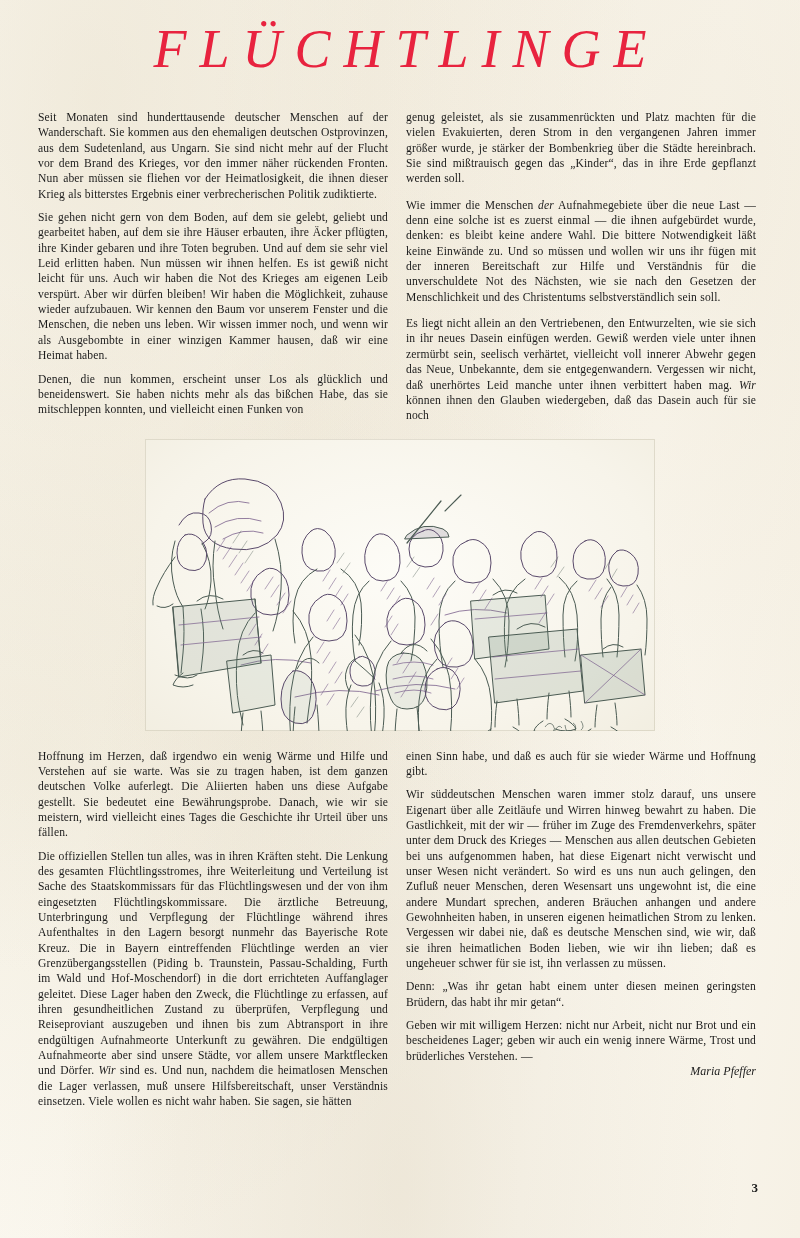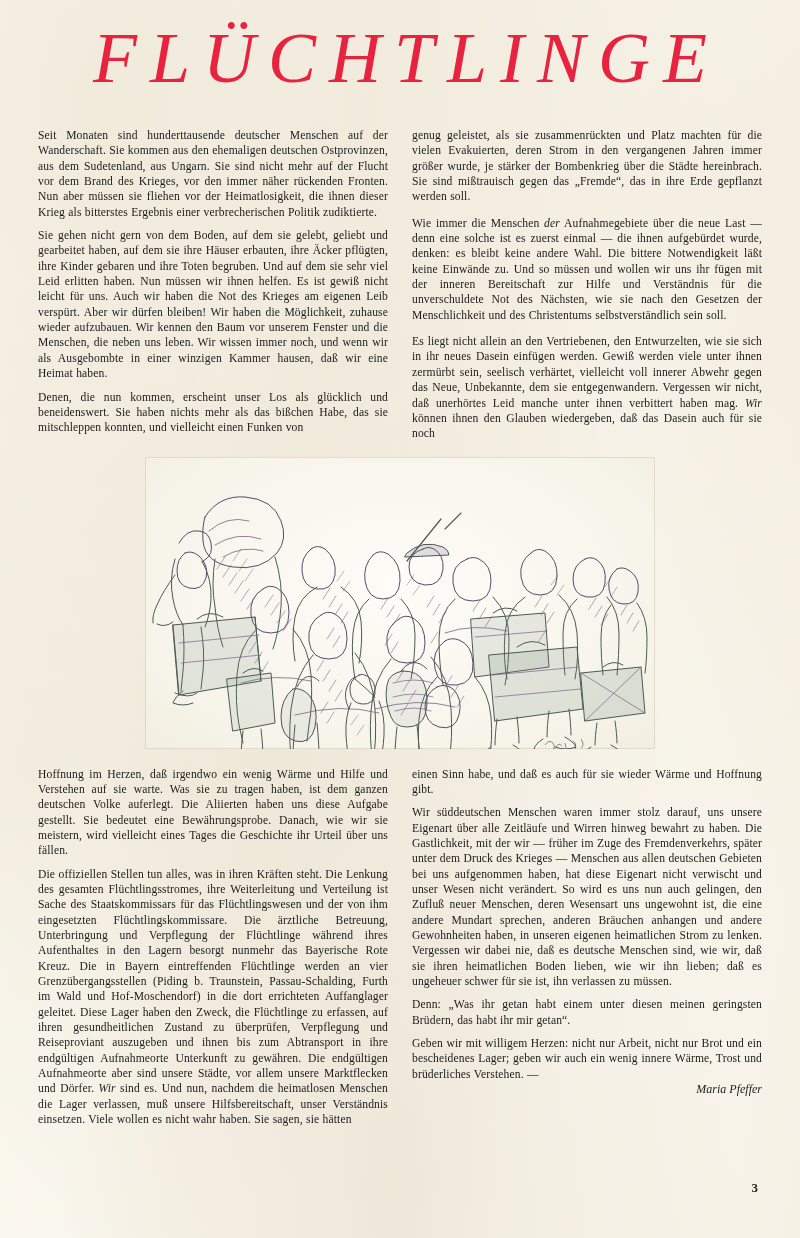--- a/index.html
+++ b/index.html
@@ -38,32 +38,32 @@
   .masthead {
     margin: 0;
     padding: 22px 0 0 0;
     text-align: center;
   }
   .masthead-title {
     display: block;
     font-family: "Liberation Serif", "DejaVu Serif", serif;
     font-style: italic;
     font-weight: 400;
-    font-size: 72px;
+    font-size: 54px;
     line-height: 1.0;
     letter-spacing: 13px;
     color: #e8233f;
     text-indent: 13px;
     white-space: nowrap;
   }
 
   
   .cols {
     display: flex;
-    gap: 24px;
+    gap: 18px;
     padding: 0 38px;
     box-sizing: border-box;
   }
   .cols.top { margin-top: 34px; }
   .cols.bottom { margin-top: 18px; }
   .col {
     width: 350px;
     flex: 0 0 350px;
     box-sizing: border-box;
   }
@@ -124,21 +124,21 @@
     <span class="masthead-title">FLÜCHTLINGE</span>
   </div>
 
   <div class="cols top">
     <div class="col">
       <p>Seit Monaten sind hunderttausende deutscher Menschen auf der Wanderschaft. Sie kommen aus den ehemaligen deutschen Ostprovinzen, aus dem Sudetenland, aus Ungarn. Sie sind nicht mehr auf der Flucht vor dem Brand des Krieges, vor den immer näher rückenden Fronten. Nun aber müssen sie fliehen vor der Heimatlosigkeit, die ihnen dieser Krieg als bitterstes Ergebnis einer verbrecherischen Politik zudiktierte.</p>
       <p>Sie gehen nicht gern von dem Boden, auf dem sie gelebt, geliebt und gearbeitet haben, auf dem sie ihre Häuser erbauten, ihre Äcker pflügten, ihre Kinder gebaren und ihre Toten begruben. Und auf dem sie sehr viel Leid erlitten haben. Nun müssen wir ihnen helfen. Es ist gewiß nicht leicht für uns. Auch wir haben die Not des Krieges am eigenen Leib verspürt. Aber wir dürfen bleiben! Wir haben die Möglichkeit, zuhause wieder aufzubauen. Wir kennen den Baum vor unserem Fenster und die Menschen, die neben uns leben. Wir wissen immer noch, und wenn wir als Ausgebombte in einer winzigen Kammer hausen, daß wir eine Heimat haben.</p>
       <p>Denen, die nun kommen, erscheint unser Los als glücklich und beneidenswert. Sie haben nichts mehr als das bißchen Habe, das sie mitschleppen konnten, und vielleicht einen Funken von</p>
     </div>
     <div class="col">
-      <p>genug geleistet, als sie zusammenrückten und Platz machten für die vielen Evakuierten, deren Strom in den vergangenen Jahren immer größer wurde, je stärker der Bombenkrieg über die Städte hereinbrach. Sie sind mißtrauisch gegen das „Fremde“, das in ihre Erde gepflanzt werden soll.</p>
+      <p>genug geleistet, als sie zusammenrückten und Platz machten für die vielen Evakuierten, deren Strom in den vergangenen Jahren immer größer wurde, je stärker der Bombenkrieg über die Städte hereinbrach. Sie sind mißtrauisch gegen das „Kinder“, das in ihre Erde gepflanzt werden soll.</p>
       <p class="spaced">Wie immer die Menschen <em>der</em> Aufnahmegebiete über die neue Last — denn eine solche ist es zuerst einmal — die ihnen aufgebürdet wurde, denken: es bleibt keine andere Wahl. Die bittere Notwendigkeit läßt keine Einwände zu. Und so müssen und wollen wir uns ihr fügen mit der inneren Bereitschaft zur Hilfe und Verständnis für die unverschuldete Not des Nächsten, wie sie nach den Gesetzen der Menschlichkeit und des Christentums selbstverständlich sein soll.</p>
       <p class="spaced">Es liegt nicht allein an den Vertriebenen, den Entwurzelten, wie sie sich in ihr neues Dasein einfügen werden. Gewiß werden viele unter ihnen zermürbt sein, seelisch verhärtet, vielleicht voll innerer Abwehr gegen das Neue, Unbekannte, dem sie entgegenwandern. Vergessen wir nicht, daß unerhörtes Leid manche unter ihnen verbittert haben mag. <em>Wir</em> können ihnen den Glauben wiedergeben, daß das Dasein auch für sie noch</p>
     </div>
   </div>
 
   <div class="figure-wrap">
     <div class="figure">
       <svg viewBox="0 0 510 292" preserveAspectRatio="xMidYMid meet" aria-hidden="true">
         <defs>
           <g id="hatchset">

